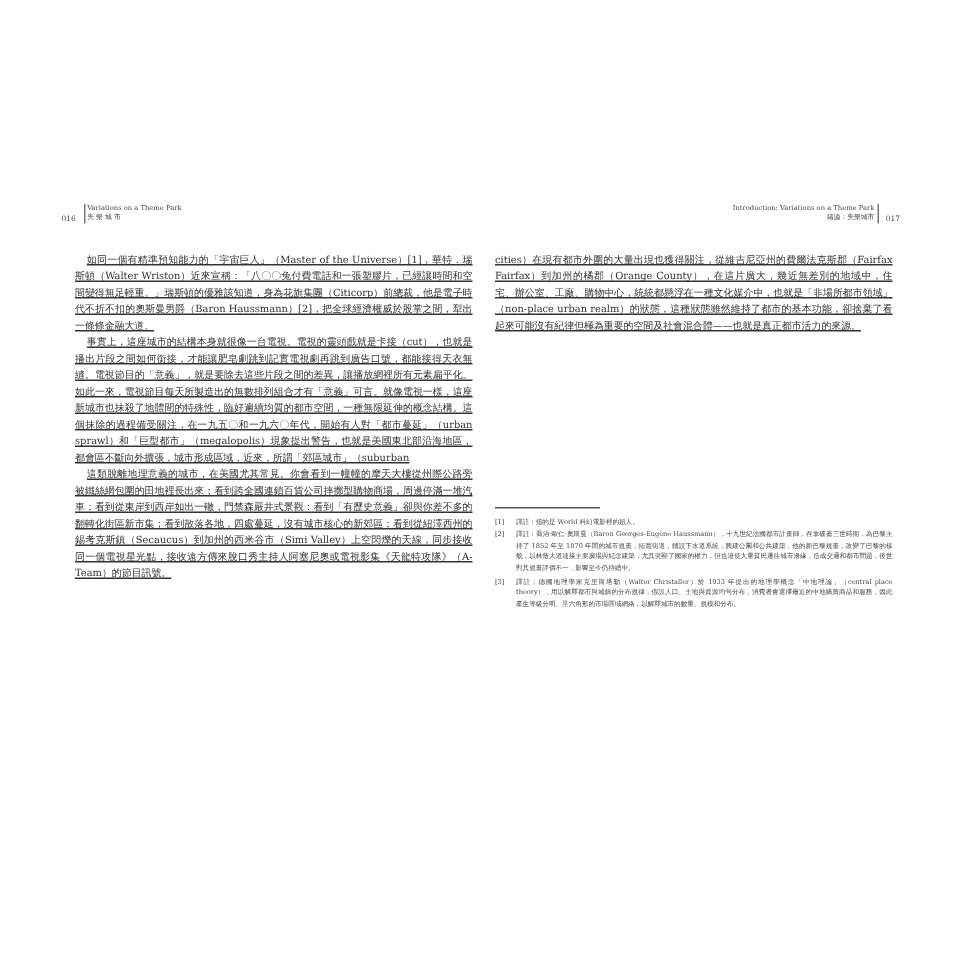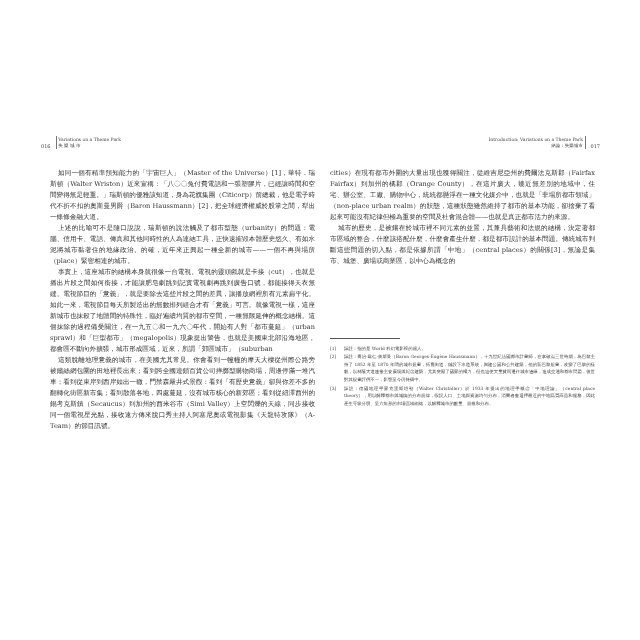--- a/index.html
+++ b/index.html
@@ -9,21 +9,21 @@
     .page.left { left: 20px; }
     .page.right { left: 300px; }
     .header { position: absolute; top: 6px; font-size: 4.5px; line-height: 6px; color: #444; display: flex; align-items: flex-end; }
     .page.left .header { left: -12px; }
     .page.right .header { right: -8px; }
     .pgnum { font-size: 5px; padding: 0 3px; }
     .hdiv { width: 0.6px; height: 13px; background: #777; margin: 0 2px; }
     .htext { display: flex; flex-direction: column; }
     .page.right .htext { align-items: flex-end; }
     .body { position: absolute; top: 38px; left: 0; width: 265px; font-size: 6.6px; line-height: 11px; text-align: justify; color: #333; }
-    .body p { margin: 0; text-indent: 1.2em; }
+    .body p { margin: 0; text-indent: 1.2em; text-decoration: underline; }
     .body p.noindent { text-indent: 0; }
     .notes { position: absolute; top: 208px; left: 0; width: 265px; }
     .note-rule { width: 70px; height: 0.6px; background: #555; margin-bottom: 6px; }
     .note { display: flex; font-size: 4.4px; line-height: 7.6px; color: #444; margin-bottom: 1px; }
     .note .num { width: 14px; flex: none; }
     .note .txt { flex: 1; text-align: justify; }
   </style>
 </head>
 <body>
 
@@ -33,38 +33,36 @@
     <div class="header">
       <span class="pgnum">016</span>
       <span class="hdiv"></span>
       <span class="htext">
         <span>Variations on a Theme Park</span>
         <span>失 樂 城 市</span>
       </span>
     </div>
     <div class="body">
       <p>如同一個有精準預知能力的「宇宙巨人」（Master of the Universe）[1]，華特．瑞斯頓（Walter Wriston）近來宣稱：「八〇〇兔付費電話和一張塑膠片，已經讓時間和空間變得無足輕重。」瑞斯頓的優雅該知道，身為花旗集團（Citicorp）前總裁，他是電子時代不折不扣的奧斯曼男爵（Baron Haussmann）[2]，把全球經濟權威於股掌之間，犁出一條條金融大道。</p>
-      <p>上述的比喻可不是隨口說說，瑞斯頓的說法觸及了都市型態（urbanity）的問題：電腦、信用卡、電話、傳真和其他同時性的人為連結工具，正快速摧毀本體歷史悠久、有如水泥將城市黏著住的地緣政治。的確，近年來正興起一種全新的城市——一個不再與場所（place）緊密相連的城市。</p>
       <p>事實上，這座城市的結構本身就很像一台電視。電視的靈頭戲就是卡接（cut），也就是播出片段之間如何銜接，才能讓肥皂劇跳到記實電視劇再跳到廣告口號，都能接得天衣無縫。電視節目的「意義」，就是要除去這些片段之間的差異，讓播放網裡所有元素扁平化。如此一來，電視節目每天所製造出的無數排列組合才有「意義」可言。就像電視一樣，這座新城市也抹殺了地體間的特殊性，臨好遍續均質的都市空間，一種無限延伸的概念結構。這個抹除的過程備受關注，在一九五〇和一九六〇年代，開始有人對「都市蔓延」（urban sprawl）和「巨型都市」（megalopolis）現象提出警告，也就是美國東北部沿海地區，都會區不斷向外擴張，城市形成區域，近來，所謂「郊區城市」（suburban</p>
       <p>這類脫離地理意義的城市，在美國尤其常見。你會看到一幢幢的摩天大樓從州際公路旁被鐵絲網包圍的田地裡長出來；看到跨全國連鎖百貨公司摔擲型購物商場，周邊停滿一堆汽車；看到從東岸到西岸如出一轍，門禁森嚴井式景觀：看到「有歷史意義」卻與你差不多的翻轉化街區新市集；看到散落各地，四處蔓延，沒有城市核心的新郊區；看到從紐澤西州的錫考克斯鎮（Secaucus）到加州的西米谷市（Simi Valley）上空閃爍的天線，同步接收同一個電視星光點，接收遠方傳來脫口秀主持人阿塞尼奧或電視影集《天龍特攻隊》（A-Team）的節目訊號。</p>
     </div>
   </div>
 
   <div class="page right">
     <div class="header">
       <span class="htext">
         <span>Introduction: Variations on a Theme Park</span>
         <span>緒論：失樂城市</span>
       </span>
       <span class="hdiv"></span>
       <span class="pgnum">017</span>
     </div>
     <div class="body">
       <p class="noindent">cities）在現有都市外圍的大量出現也獲得關注，從維吉尼亞州的費爾法克斯郡（Fairfax Fairfax）到加州的橘郡（Orange County），在這片廣大，幾近無差別的地域中，住宅、辦公室、工廠、購物中心，統統都懸浮在一種文化媒介中，也就是「非場所都市領域」（non-place urban realm）的狀態，這種狀態雖然維持了都市的基本功能，卻捨棄了看起來可能沒有紀律但極為重要的空間及社會混合體——也就是真正都市活力的來源。</p>
-      <p>城市的歷史，是被鑲在於城市裡不同元素的並置，其兼具藝術和法規的結構，決定著都市區域的整合，什麼該搭配什麼，什麼會產生什麼，都是都市設計的基本問題。傳統城市判斷這些問題的切入點，都是依據所謂「中地」（central places）的關係[3]，無論是集市、城堡、廣場或商業區，以中心為概念的</p>
     </div>
     <div class="notes">
       <div class="note-rule"></div>
       <div class="note">
         <span class="num">[1]</span>
         <span class="txt">譯註：指的是 World 科幻電影裡的超人。</span>
       </div>
       <div class="note">
         <span class="num">[2]</span>
         <span class="txt">譯註：喬治·歐仁·奧斯曼（Baron Georges-Eugène Haussmann），十九世紀法國都市計畫師，在拿破崙三世時期，為巴黎主持了 1852 年至 1870 年間的城市規畫，拓寬街道，鋪設下水道系統，興建公園和公共建築，他的新巴黎規畫，改變了巴黎的樣貌，以林蔭大道連接主要廣場與紀念建築，尤其突顯了國家的權力，但也迫使大量貧民遷往城市邊緣，造成交通和都市問題，後世對其規畫評價不一，影響至今仍持續中。</span>

